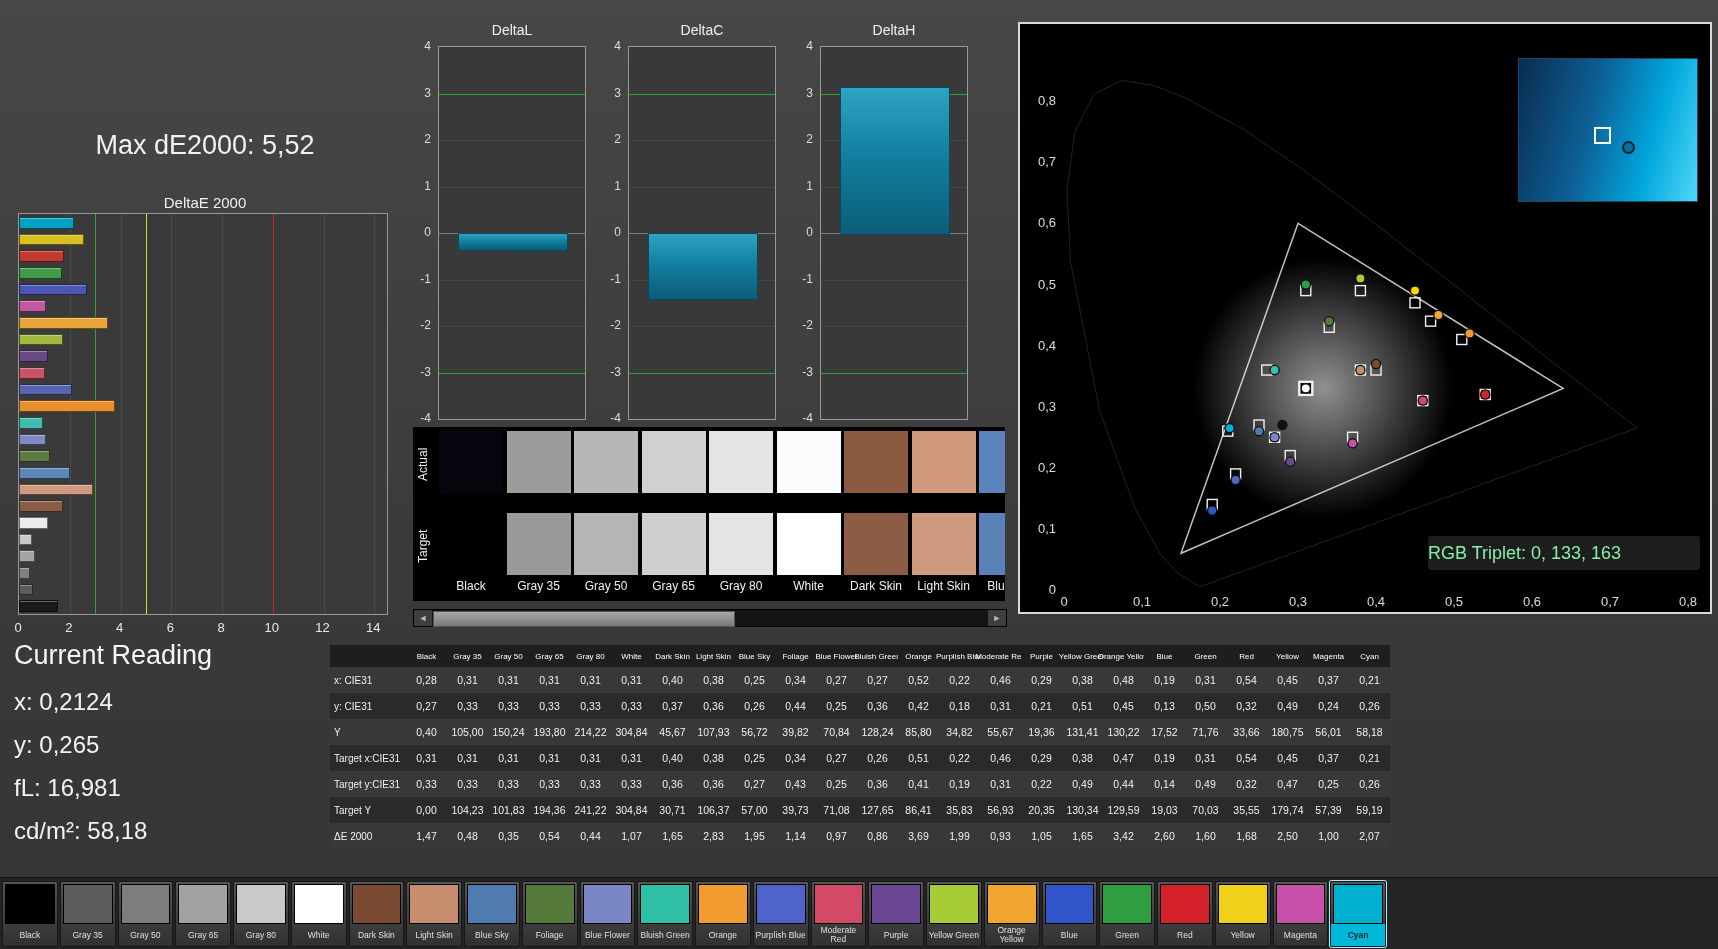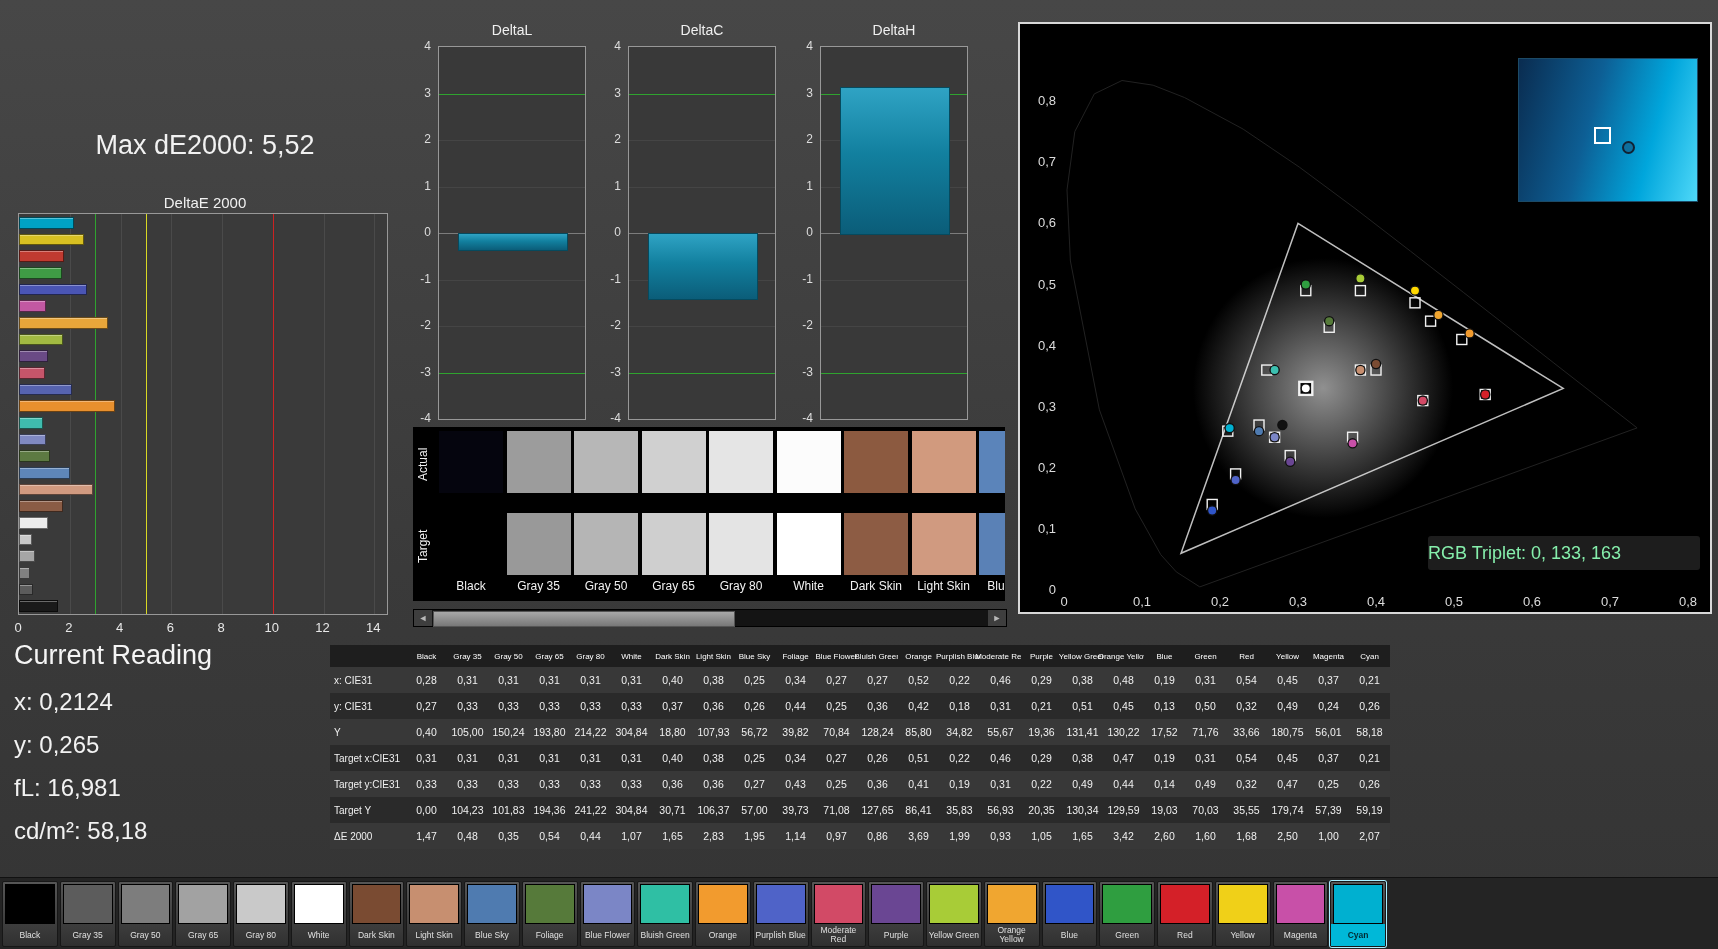--- a/index.html
+++ b/index.html
@@ -427,21 +427,21 @@
       <div class="td rB">0,49</div>
       <div class="td rB">0,24</div>
       <div class="td rB">0,26</div>
       <div class="td rowlab rA">Y</div>
       <div class="td rA">0,40</div>
       <div class="td rA">105,00</div>
       <div class="td rA">150,24</div>
       <div class="td rA">193,80</div>
       <div class="td rA">214,22</div>
       <div class="td rA">304,84</div>
-      <div class="td rA">18,80</div>
+      <div class="td rA">45,67</div>
       <div class="td rA">107,93</div>
       <div class="td rA">56,72</div>
       <div class="td rA">39,82</div>
       <div class="td rA">70,84</div>
       <div class="td rA">128,24</div>
       <div class="td rA">85,80</div>
       <div class="td rA">34,82</div>
       <div class="td rA">55,67</div>
       <div class="td rA">19,36</div>
       <div class="td rA">131,41</div>

